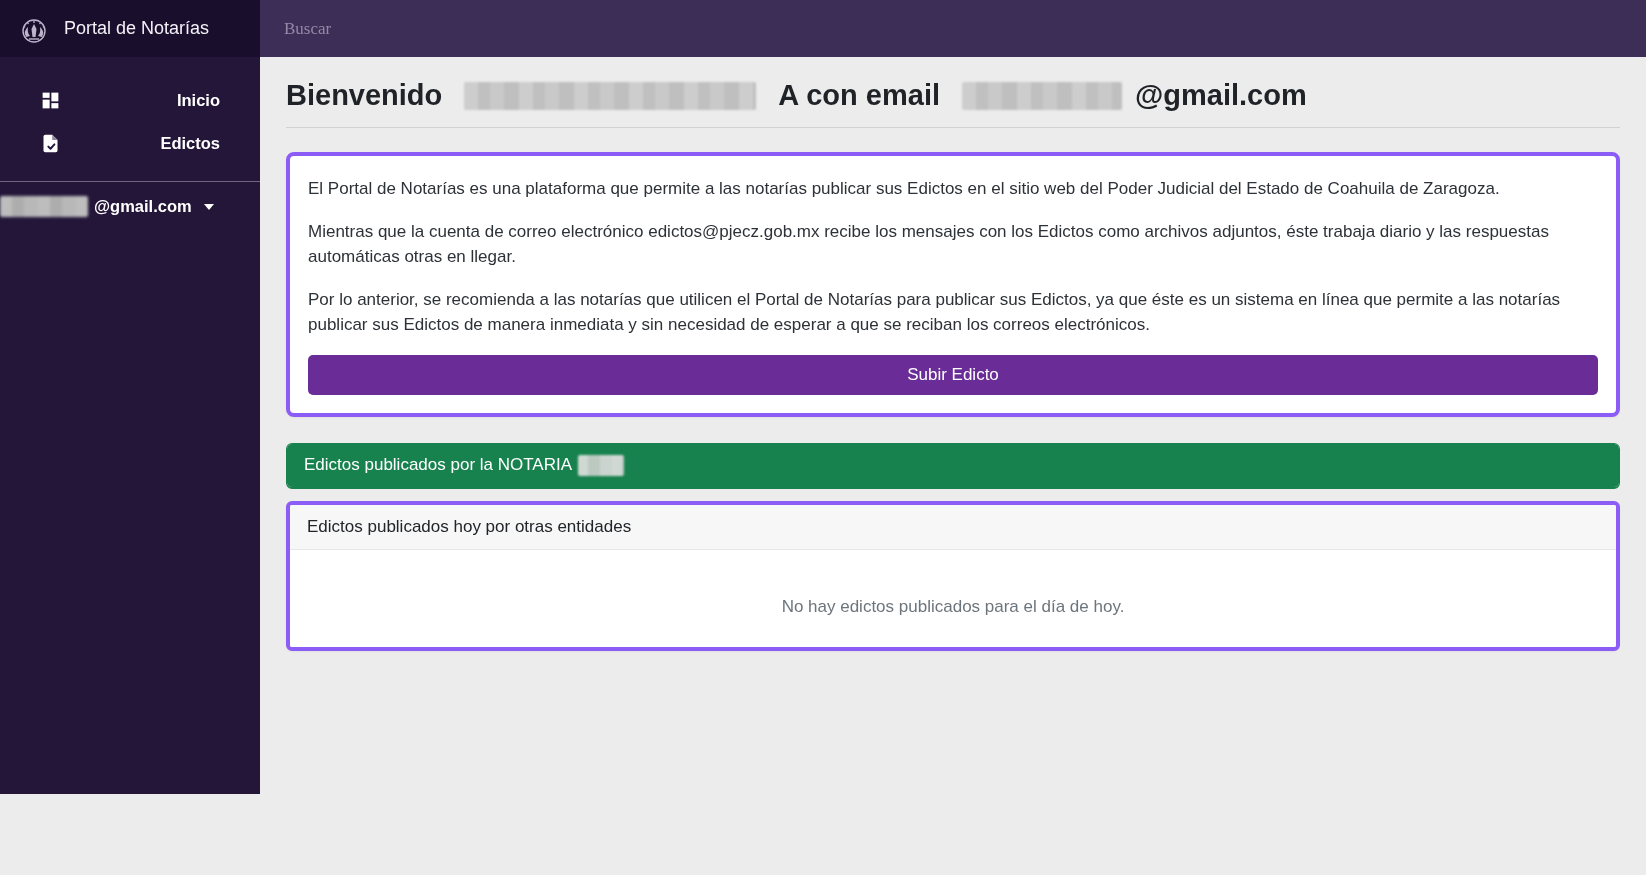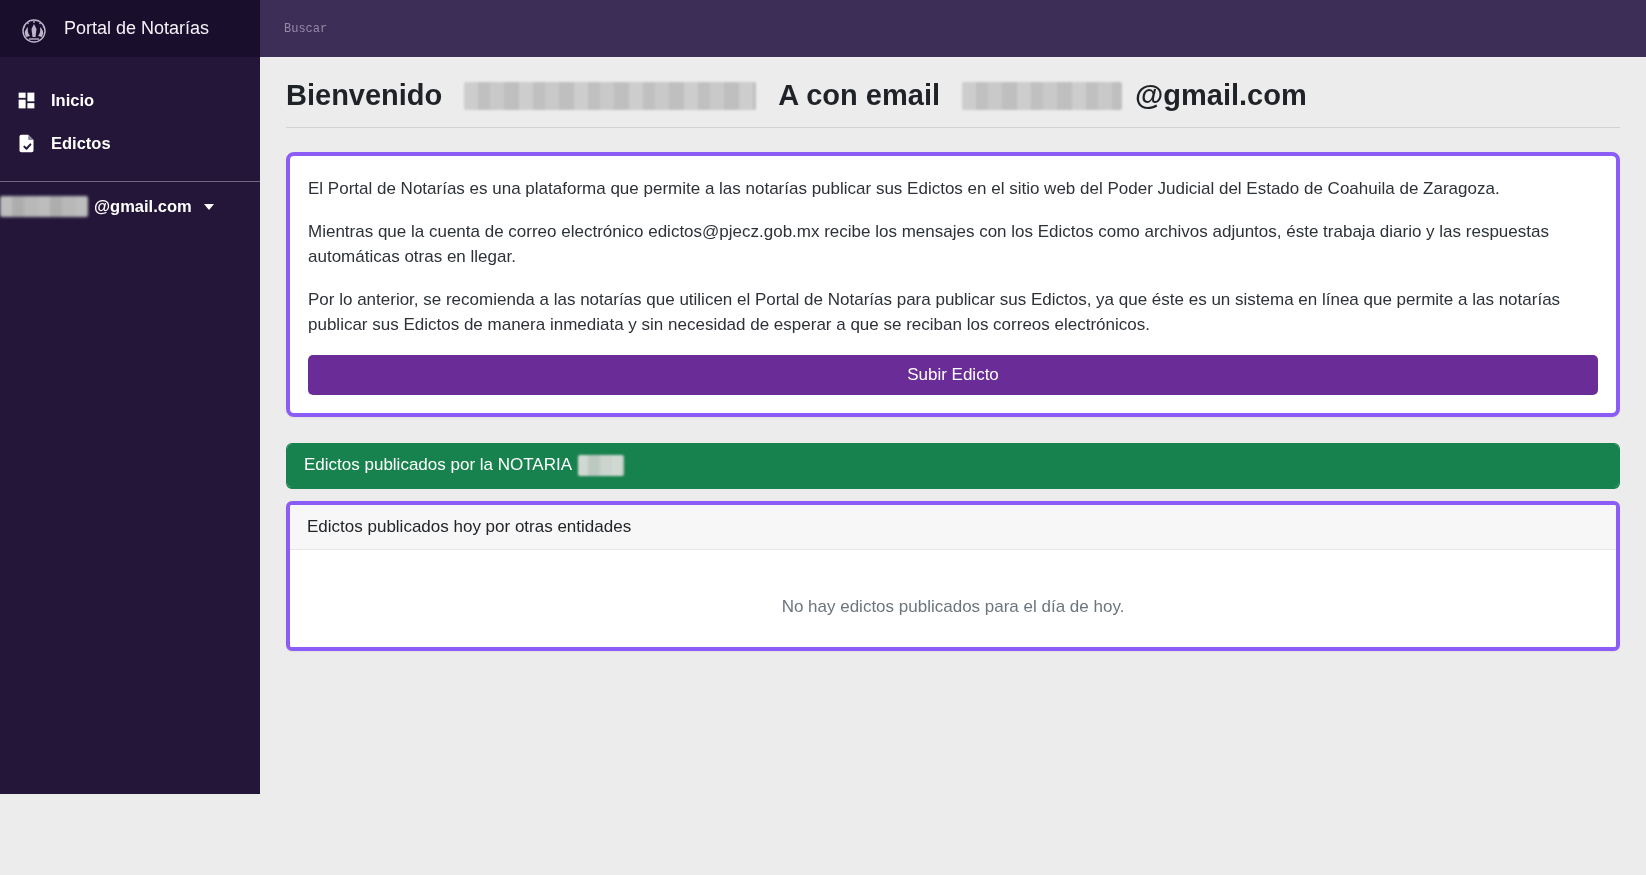--- a/index.html
+++ b/index.html
@@ -29,23 +29,23 @@
   }
   .brand{
     height:57px;background:var(--brand-bg);
     display:flex;align-items:center;gap:12px;
     padding:0 16px;cursor:pointer;
   }
   .brand-logo{width:36px;height:36px;flex:0 0 auto;opacity:.9;}
   .brand-title{font-size:18px;font-weight:400;color:#f4f2f8;white-space:nowrap;}
   .side-nav{margin-top:22px;}
   .nav-item{
-    display:flex;align-items:center;gap:14px;
-    padding:11px 16px;cursor:pointer;
-    font-size:16.5px;font-weight:600;color:#ffffff;
+    display:flex;align-items:center;gap:20px;
+    padding:11px 40px;cursor:pointer;
+    font-size:16.5px;font-weight:600;color:#ffffff;justify-content:space-between;
   }
   .nav-icon{width:21px;height:21px;flex:0 0 auto;}
   .side-divider{
     border:none;border-top:1px solid rgba(255,255,255,.35);
     margin:16px 0 0 0;
   }
   .user-dropdown{
     display:flex;align-items:center;gap:6px;
     padding:14px 10px 14px 0;cursor:pointer;
     font-size:16.5px;font-weight:700;color:#ffffff;
@@ -69,21 +69,21 @@
   .redact-notaria{width:46px;height:21px;background:repeating-linear-gradient(90deg,#cfd8d2 0 10px,#bcc9c1 10px 22px,#cbd4ce 22px 34px);}
 
   
   .content{flex:1;display:flex;flex-direction:column;height:100%;overflow:hidden;}
   .topbar{
     height:57px;min-height:57px;background:var(--topbar-bg);
     display:flex;align-items:center;padding:0 24px;
   }
   .search-input{
     width:100%;background:transparent;border:none;outline:none;
-    font-family:Liberation Mono, monospace;font-size:12px;color:#22c55e;
+    font-family:Liberation Serif, serif;font-size:17px;color:#22c55e;
   }
   .search-input::placeholder{color:#938aa6;opacity:1;}
 
   main{padding:22px 26px;flex:1;overflow:hidden;}
 
   .welcome-heading{
     font-size:29px;font-weight:700;color:#1f2328;
     display:flex;align-items:center;gap:22px;flex-wrap:nowrap;
     white-space:nowrap;
   }

